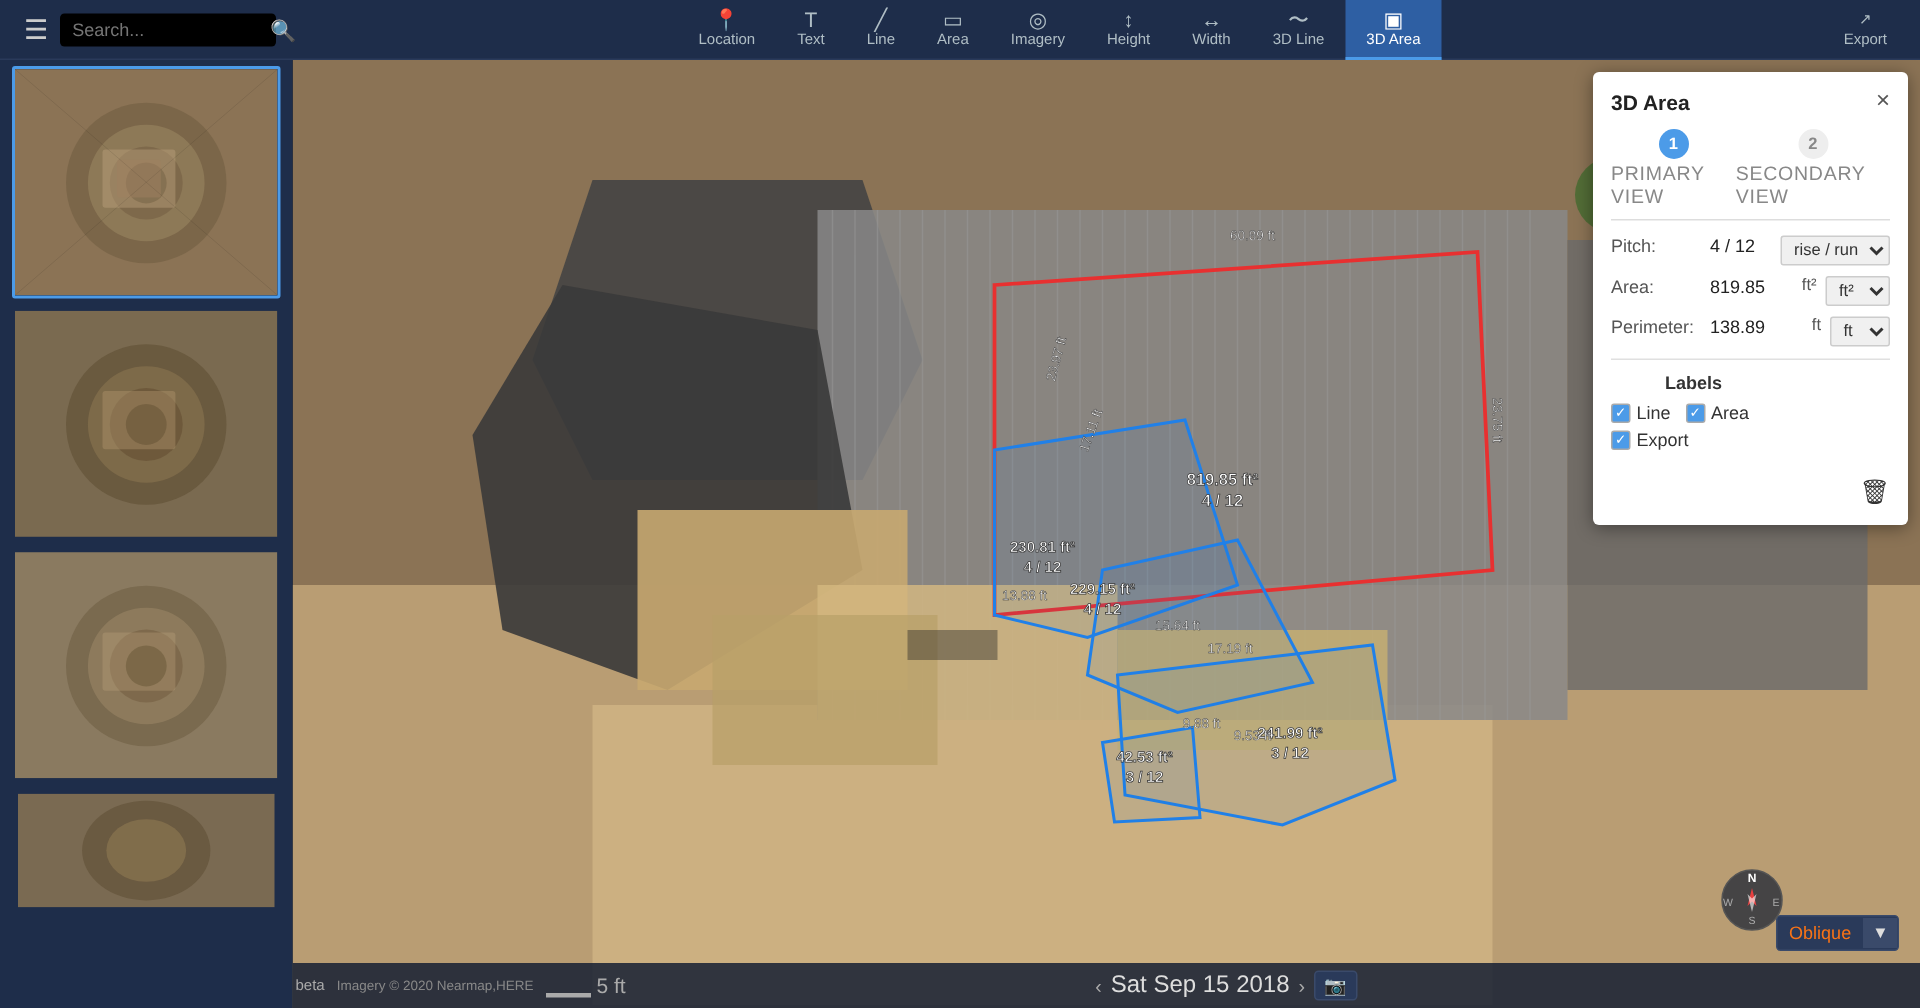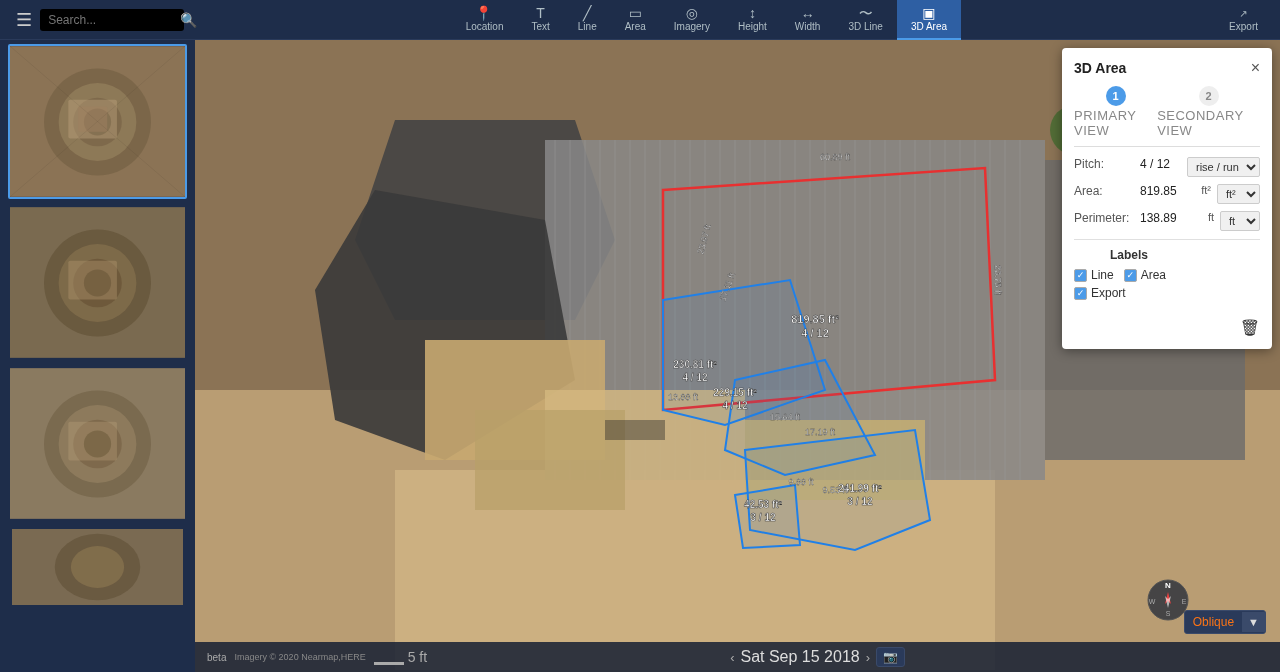--- a/index.html
+++ b/index.html
@@ -312,21 +312,21 @@
     .bottom-bar {
       position: absolute;
       bottom: 0;
       left: 0;
       right: 0;
       height: 30px;
       background: rgba(20,30,50,0.85);
       display: flex;
       align-items: center;
       justify-content: space-between;
-      padding: 0 12px;
+      padding: 0 2px;
       font-size: 11px;
       color: #aaa;
     }
     .bottom-left { display: flex; align-items: center; gap: 8px; }
     .bottom-center { display: flex; align-items: center; gap: 6px; }
     .date-nav-btn { background: none; border: none; color: #aaa; cursor: pointer; font-size: 13px; }
     .date-label { color: #ddd; font-size: 16px; }
     .camera-btn {
       background: #2a3a5a;
       border: 1px solid #3a4a6a;

